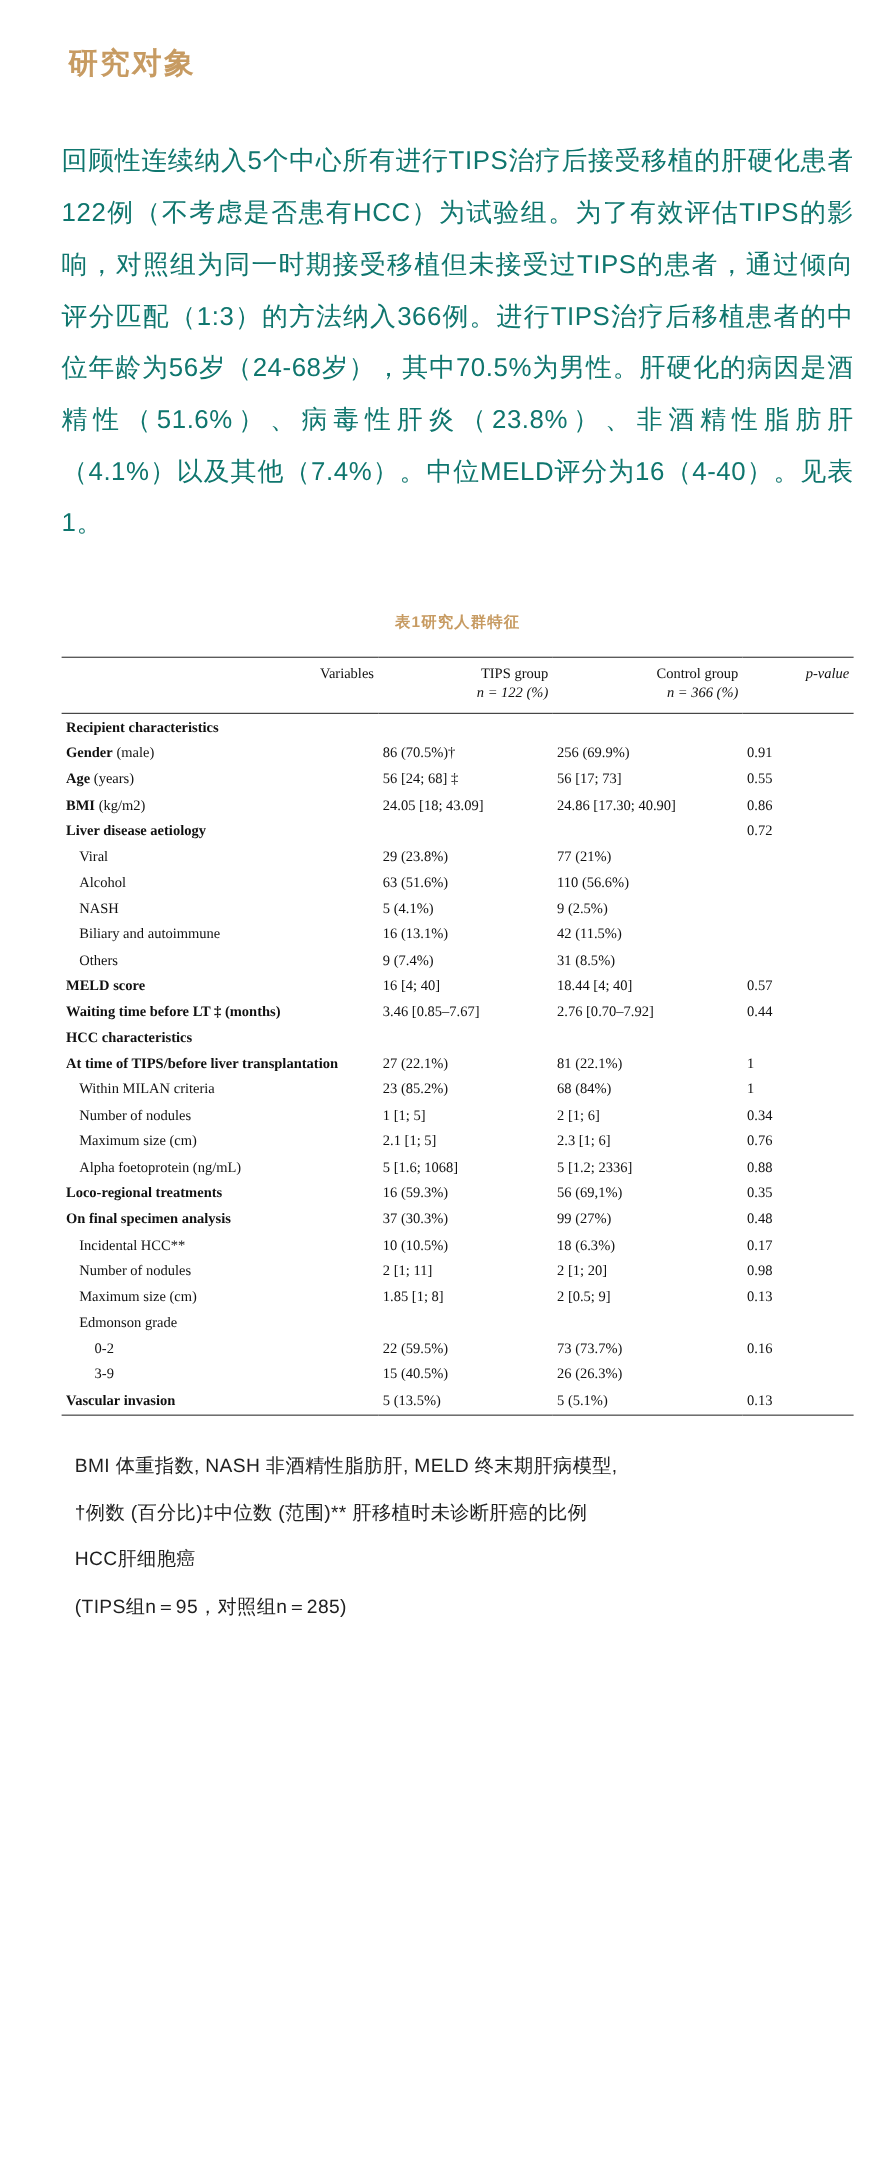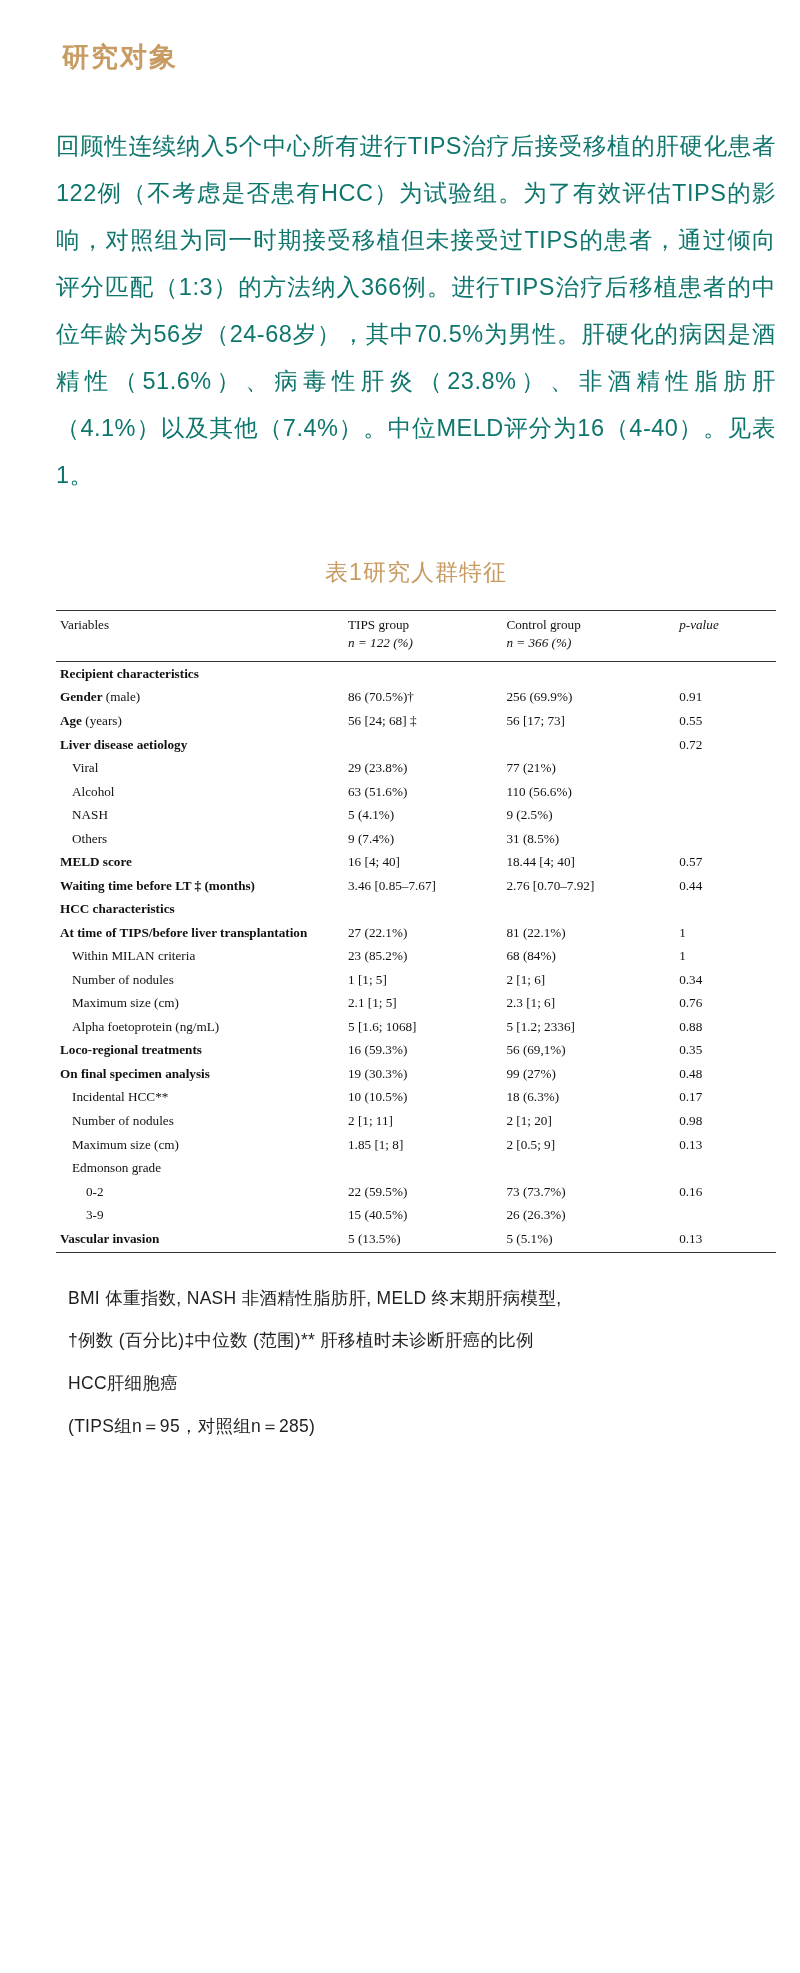--- a/index.html
+++ b/index.html
@@ -36,35 +36,35 @@
     line-height: 2.0;
     color: #0f766e;
     text-align: justify;
     text-justify: inter-ideograph;
     letter-spacing: 0.5px;
   }
   .table-title {
     margin-top: 58px;
     margin-bottom: 22px;
     text-align: center;
-    font-size: 23px;
-    font-weight: normal;
+    font-size: 14px;
+    font-weight: bold;
     color: #c79b62;
     letter-spacing: 1px;
   }
   table.stat-table {
     width: 100%;
     border-collapse: collapse;
     font-family: "Liberation Serif", serif;
     font-size: 13.2px;
     color: #111111;
   }
   table.stat-table thead th {
     font-weight: normal;
-    text-align: left;
+    text-align: right;
     padding: 5px 4px 9px 4px;
     vertical-align: top;
     border-top: 1.4px solid #333;
     border-bottom: 1.1px solid #333;
     line-height: 1.35;
   }
   table.stat-table thead th.italic-col {
     font-style: italic;
   }
   table.stat-table thead th .sub {
@@ -141,20 +141,26 @@
           <td>256 (69.9%)</td>
           <td>0.91</td>
         </tr>
         <tr>
           <td><span class="lbl-bold">Age</span> (years)</td>
           <td>56 [24; 68] ‡</td>
           <td>56 [17; 73]</td>
           <td>0.55</td>
         </tr>
         <tr>
+          <td><span class="lbl-bold">BMI</span> (kg/m2)</td>
+          <td>24.05 [18; 43.09]</td>
+          <td>24.86 [17.30; 40.90]</td>
+          <td>0.86</td>
+        </tr>
+        <tr>
           <td class="lbl-bold">Liver disease aetiology</td>
           <td></td>
           <td></td>
           <td>0.72</td>
         </tr>
         <tr>
           <td class="lbl-indent">Viral</td>
           <td>29 (23.8%)</td>
           <td>77 (21%)</td>
           <td></td>
@@ -162,20 +168,26 @@
         <tr>
           <td class="lbl-indent">Alcohol</td>
           <td>63 (51.6%)</td>
           <td>110 (56.6%)</td>
           <td></td>
         </tr>
         <tr>
           <td class="lbl-indent">NASH</td>
           <td>5 (4.1%)</td>
           <td>9 (2.5%)</td>
+          <td></td>
+        </tr>
+        <tr>
+          <td class="lbl-indent">Biliary and autoimmune</td>
+          <td>16 (13.1%)</td>
+          <td>42 (11.5%)</td>
           <td></td>
         </tr>
         <tr>
           <td class="lbl-indent">Others</td>
           <td>9 (7.4%)</td>
           <td>31 (8.5%)</td>
           <td></td>
         </tr>
         <tr>
           <td class="lbl-bold">MELD score</td>
@@ -226,21 +238,21 @@
           <td>0.88</td>
         </tr>
         <tr>
           <td class="lbl-bold">Loco-regional treatments</td>
           <td>16 (59.3%)</td>
           <td>56 (69,1%)</td>
           <td>0.35</td>
         </tr>
         <tr>
           <td class="lbl-bold">On final specimen analysis</td>
-          <td>19 (30.3%)</td>
+          <td>37 (30.3%)</td>
           <td>99 (27%)</td>
           <td>0.48</td>
         </tr>
         <tr>
           <td class="lbl-indent">Incidental HCC**</td>
           <td>10 (10.5%)</td>
           <td>18 (6.3%)</td>
           <td>0.17</td>
         </tr>
         <tr>

